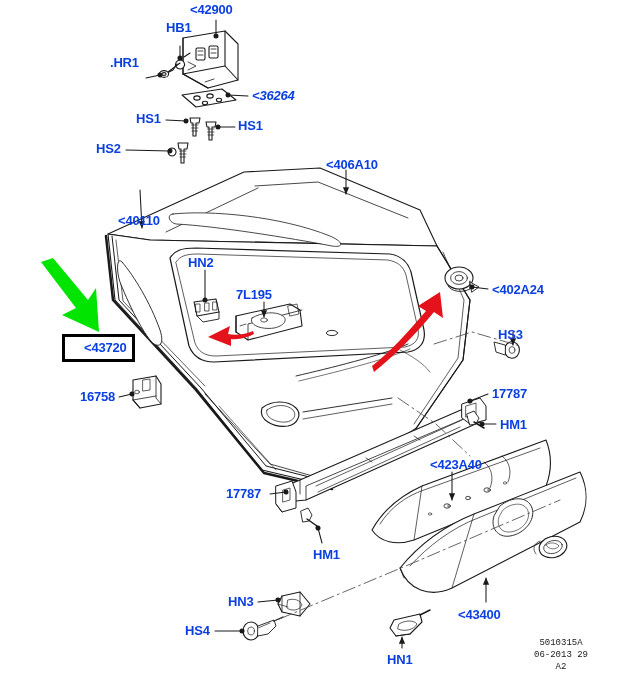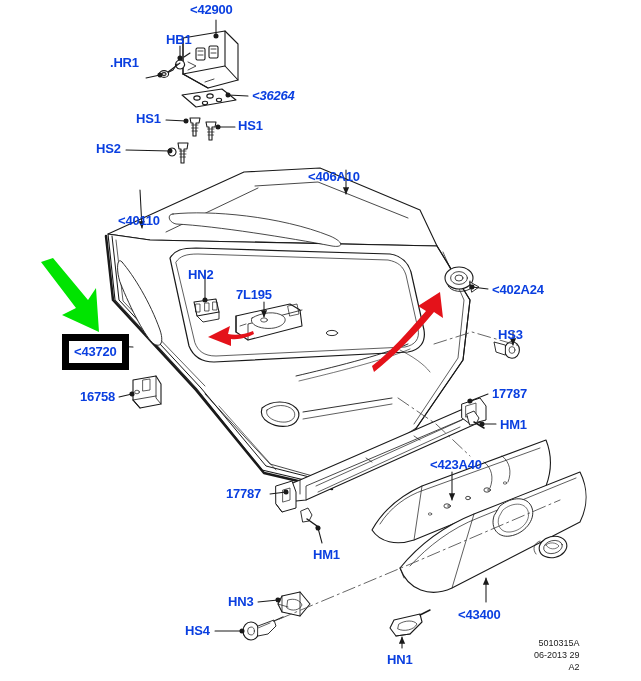--- a/index.html
+++ b/index.html
@@ -15,31 +15,31 @@
     font-family:"Liberation Sans", sans-serif;
     font-weight:bold;
     font-size:13px;
     color:#0a3fe0;
     white-space:nowrap;
     line-height:1;
     letter-spacing:-0.2px;
   }
   .lbl.hl{
     color:#0a3fe0;
-    border:7px solid #000000;
-    padding:4px 5px 5px 5px;
+    border:3px solid #000000;
+    padding:4px 5px 5px 19px;
     background:#ffffff;
     line-height:1;
   }
   .footer{
     position:absolute;
-    font-family:Liberation Sans, sans-serif;
+    font-family:Liberation Mono, monospace;
     font-size:9px;
     color:#1a1a1a;
-    text-align:right;
+    text-align:center;
     line-height:1.35;
     white-space:nowrap;
   }
 </style>
 </head>
 <body>
 
 <div id="diagram-root">
 
   <svg id="diagram-svg" viewBox="0 0 641 681">
@@ -340,29 +340,29 @@
         <path d="M486,602 L486,578" marker-end="url(#arrowS)"></path>
 
         <path d="M215,631 L242,631" marker-end="url(#dot)"></path>
 
         <path d="M402,648 L402,637" marker-end="url(#arrowS)"></path>
       </g>
     </g>
   </svg>
 
   <div class="lbl" style="left:190px;top:3px;">&lt;42900</div>
-  <div class="lbl" style="left:166px;top:33px;">HB1</div>
+  <div class="lbl" style="left:166px;top:21px;">HB1</div>
   <div class="lbl" style="left:110px;top:56px;">.HR1</div>
   <div class="lbl" style="left:252px;top:89px;font-style:italic;">&lt;36264</div>
   <div class="lbl" style="left:136px;top:112px;">HS1</div>
   <div class="lbl" style="left:238px;top:119px;">HS1</div>
   <div class="lbl" style="left:96px;top:142px;">HS2</div>
-  <div class="lbl" style="left:308px;top:158px;margin-top:12px;">&lt;406A10</div>
+  <div class="lbl" style="left:326px;top:158px;">&lt;406A10</div>
   <div class="lbl" style="left:118px;top:178px;margin-top:36px;">&lt;40110</div>
-  <div class="lbl" style="left:188px;top:268px;">HN2</div>
+  <div class="lbl" style="left:188px;top:256px;">HN2</div>
   <div class="lbl" style="left:236px;top:288px;">7L195</div>
   <div class="lbl" style="left:492px;top:283px;">&lt;402A24</div>
   <div class="lbl" style="left:498px;top:318px;margin-top:10px;">HS3</div>
 
   <div class="lbl hl" style="left:62px;top:334px;">&lt;43720</div>
 
   <div class="lbl" style="left:80px;top:390px;">16758</div>
   <div class="lbl" style="left:492px;top:387px;">17787</div>
   <div class="lbl" style="left:500px;top:418px;">HM1</div>
   <div class="lbl" style="left:430px;top:458px;">&lt;423A40</div>

